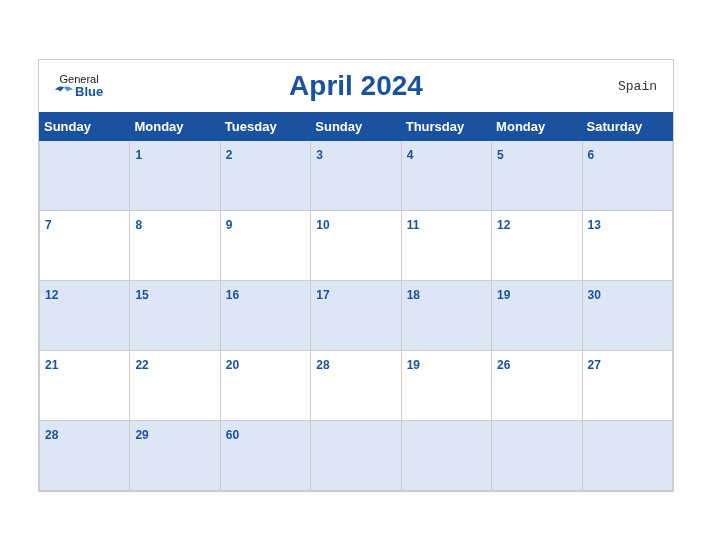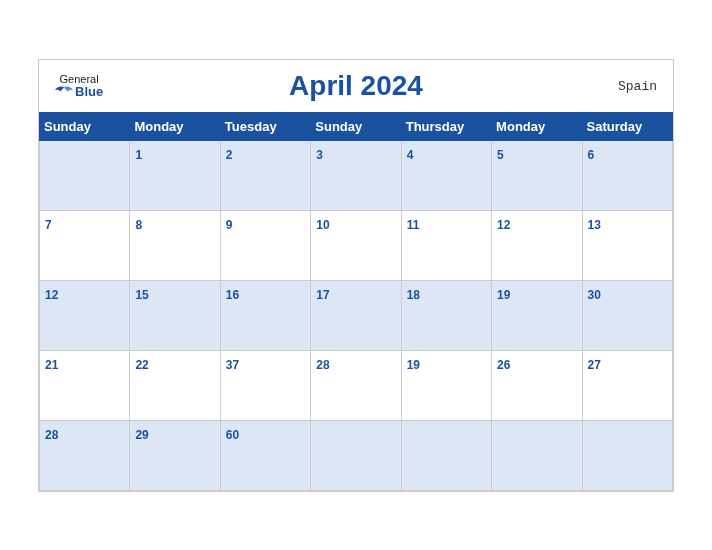--- a/index.html
+++ b/index.html
@@ -153,21 +153,21 @@
           <td><span class="day-num">15</span></td>
           <td><span class="day-num">16</span></td>
           <td><span class="day-num">17</span></td>
           <td><span class="day-num">18</span></td>
           <td><span class="day-num">19</span></td>
           <td><span class="day-num">30</span></td>
         </tr>
         <tr class="row-white">
           <td><span class="day-num">21</span></td>
           <td><span class="day-num">22</span></td>
-          <td><span class="day-num">37</span></td>
+          <td><span class="day-num">20</span></td>
           <td><span class="day-num">28</span></td>
           <td><span class="day-num">19</span></td>
           <td><span class="day-num">26</span></td>
           <td><span class="day-num">27</span></td>
         </tr>
         <tr class="row-shaded">
           <td><span class="day-num">28</span></td>
           <td><span class="day-num">29</span></td>
           <td><span class="day-num">60</span></td>
           <td></td>

